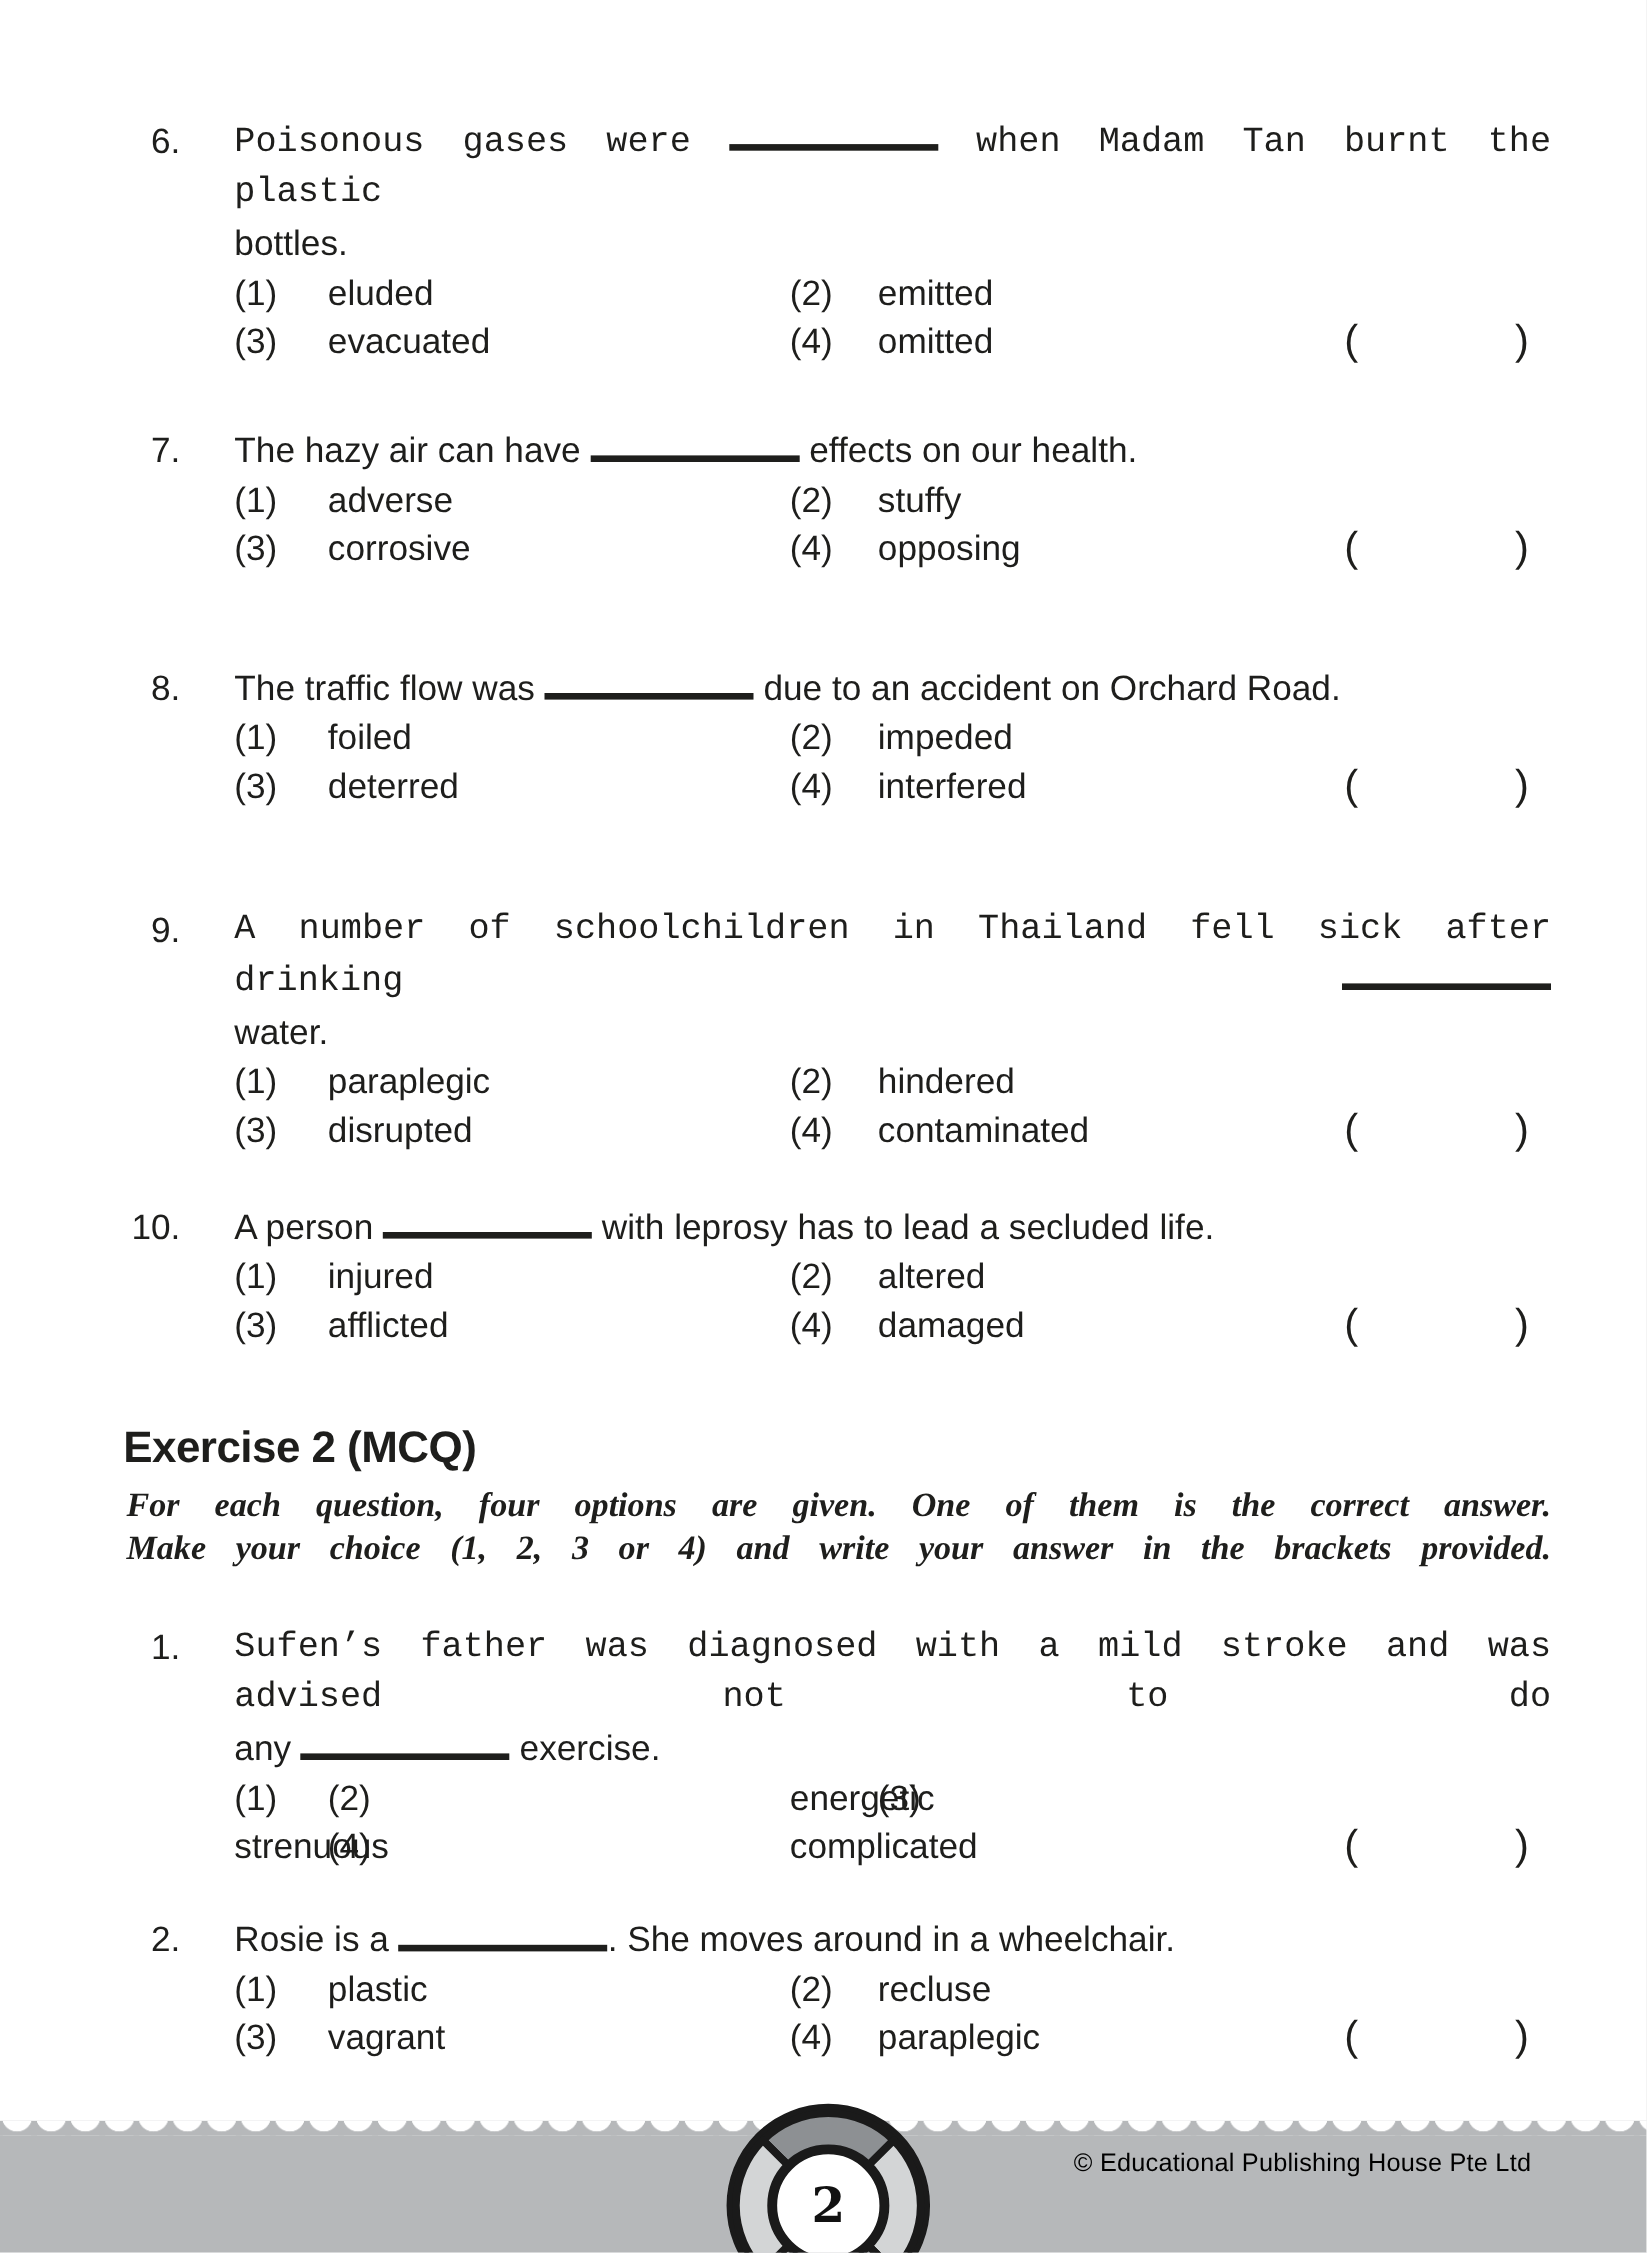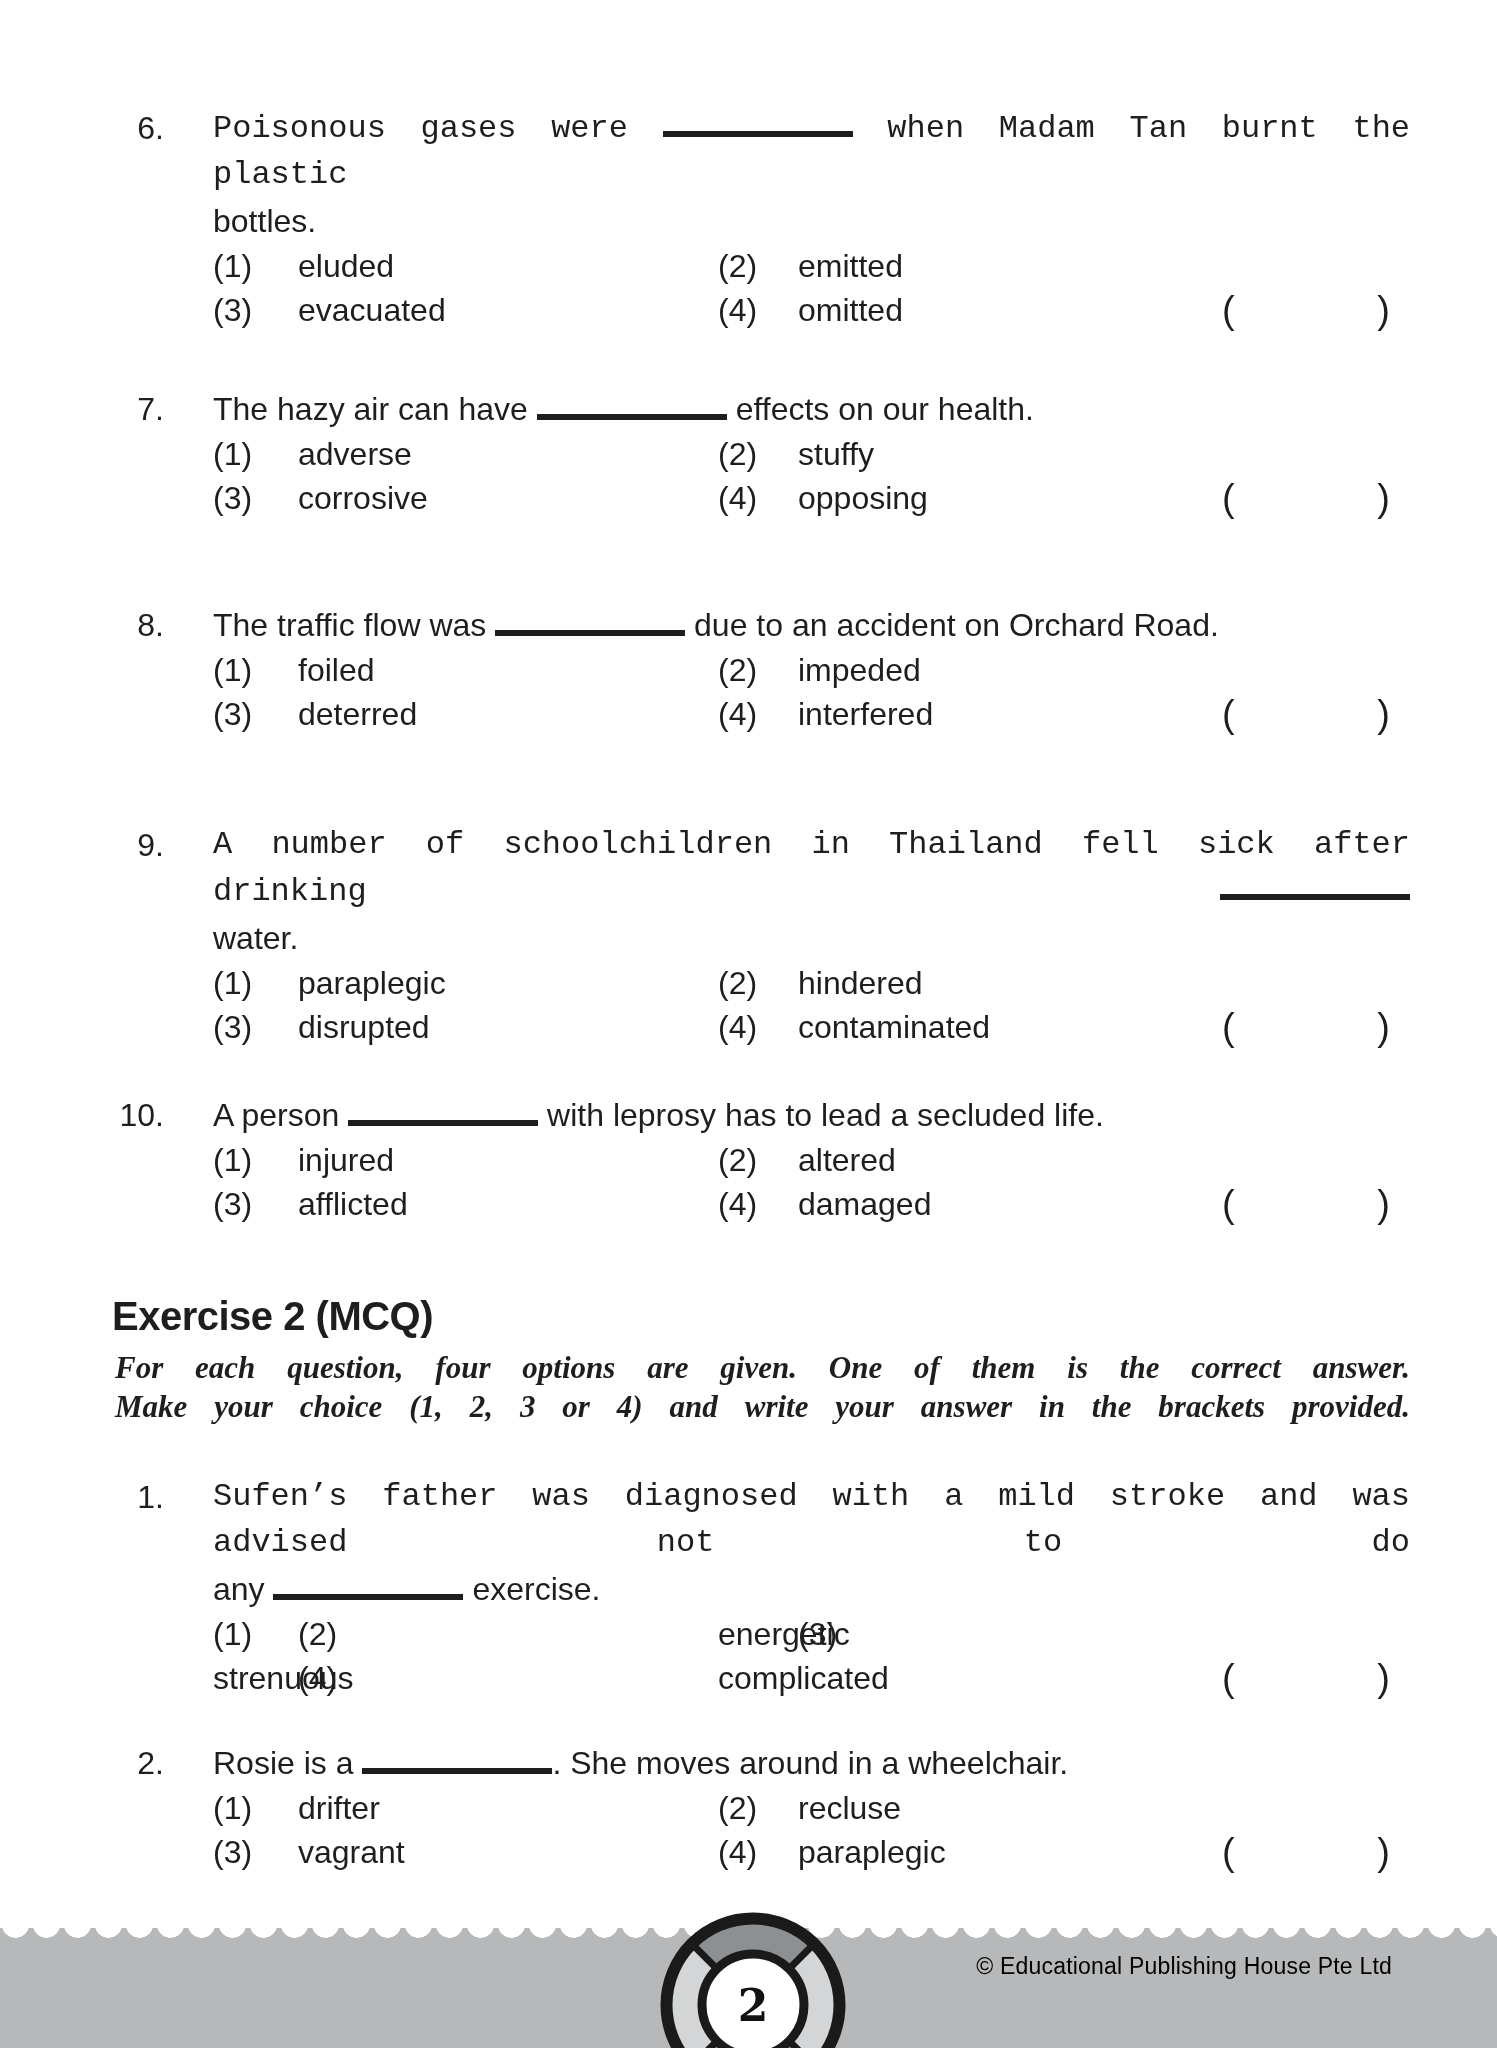--- a/index.html
+++ b/index.html
@@ -215,21 +215,21 @@
     </div>
   </div>
 
   <div class="question">
     <span class="qnum">2.</span>
     <div class="stem">
           <div class="line"><span>Rosie is a</span> <span class="blank"></span><span>. She moves around in a wheelchair.</span></div>
         </div>
     <div class="opts">
       <span class="olabel">(1)</span>
-      <span class="otext">drifter</span>
+      <span class="otext">plastic</span>
       <span class="olabel">(2)</span>
       <span class="otext">recluse</span>
       <span class="olabel">(3)</span>
       <span class="otext">vagrant</span>
       <span class="olabel">(4)</span>
       <span class="otext">paraplegic</span>
     </div>
     <div class="brackets">
       <span>(</span>
       <span>)</span>

